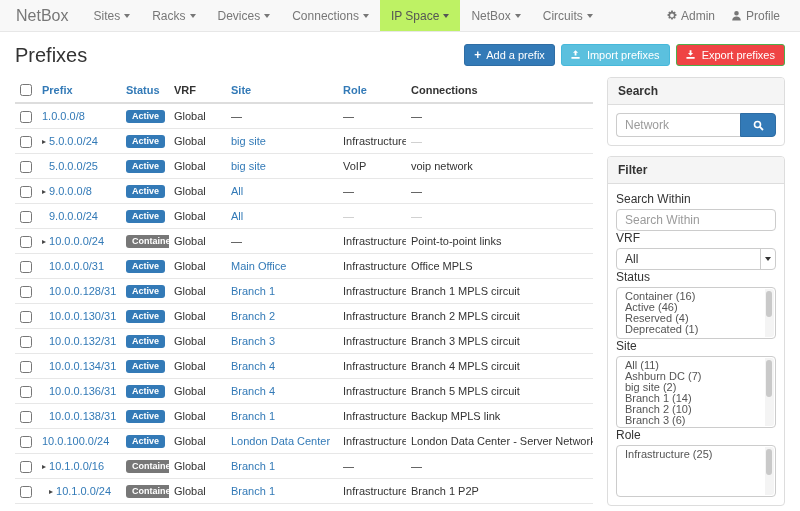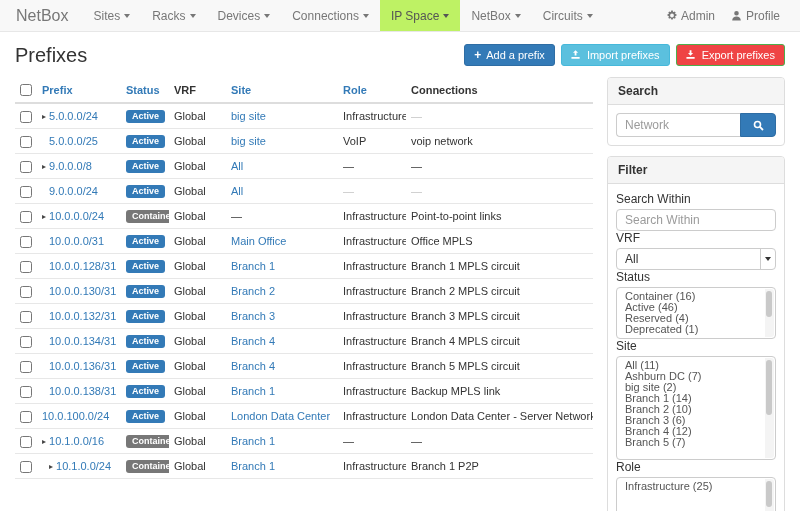--- a/index.html
+++ b/index.html
@@ -187,20 +187,29 @@
               <th class="sortable">Status</th>
               <th>VRF</th>
               <th class="sortable">Site</th>
               <th class="sortable">Role</th>
               <th>Connections</th>
             </tr>
           </thead>
         <tbody id="table-body">
             <tr>
               <td><input type="checkbox" style=""></td>
+              <td style="padding-left: 5px;"><a class="lnk">1.0.0.0/8</a></td>
+              <td><span class="badge badge-primary">Active</span></td>
+              <td><span>Global</span></td>
+              <td><span>—</span></td>
+              <td><span>—</span></td>
+              <td><span>—</span></td>
+            </tr>
+            <tr>
+              <td><input type="checkbox" style=""></td>
               <td style="padding-left: 5px;"><span class="arrow">▸</span><a class="lnk">5.0.0.0/24</a></td>
               <td><span class="badge badge-primary">Active</span></td>
               <td><span>Global</span></td>
               <td><a class="lnk">big site</a></td>
               <td><span>Infrastructure</span></td>
               <td><span class="muted">—</span></td>
             </tr>
             <tr>
               <td><input type="checkbox" style=""></td>
               <td style="padding-left: 12px;"><a class="lnk">5.0.0.0/25</a></td>
@@ -367,21 +376,21 @@
                 <div class="ms-opt">Active (46)</div>
                 <div class="ms-opt">Reserved (4)</div>
                 <div class="ms-opt">Deprecated (1)</div>
                 <div class="ms-scroll">
                   <div class="ms-thumb"></div>
                 </div>
               </div>
             </div>
             <div class="filter-field">
               <div class="filter-label">Site</div>
-              <div class="multiselect" style="height: 104px;">
+              <div class="multiselect" style="height: 72px;">
                 <div class="ms-opt">All (11)</div>
                 <div class="ms-opt">Ashburn DC (7)</div>
                 <div class="ms-opt">big site (2)</div>
                 <div class="ms-opt">Branch 1 (14)</div>
                 <div class="ms-opt">Branch 2 (10)</div>
                 <div class="ms-opt">Branch 3 (6)</div>
                 <div class="ms-opt">Branch 4 (12)</div>
                 <div class="ms-opt">Branch 5 (7)</div>
                 <div class="ms-scroll">
                   <div class="ms-thumb"></div>

